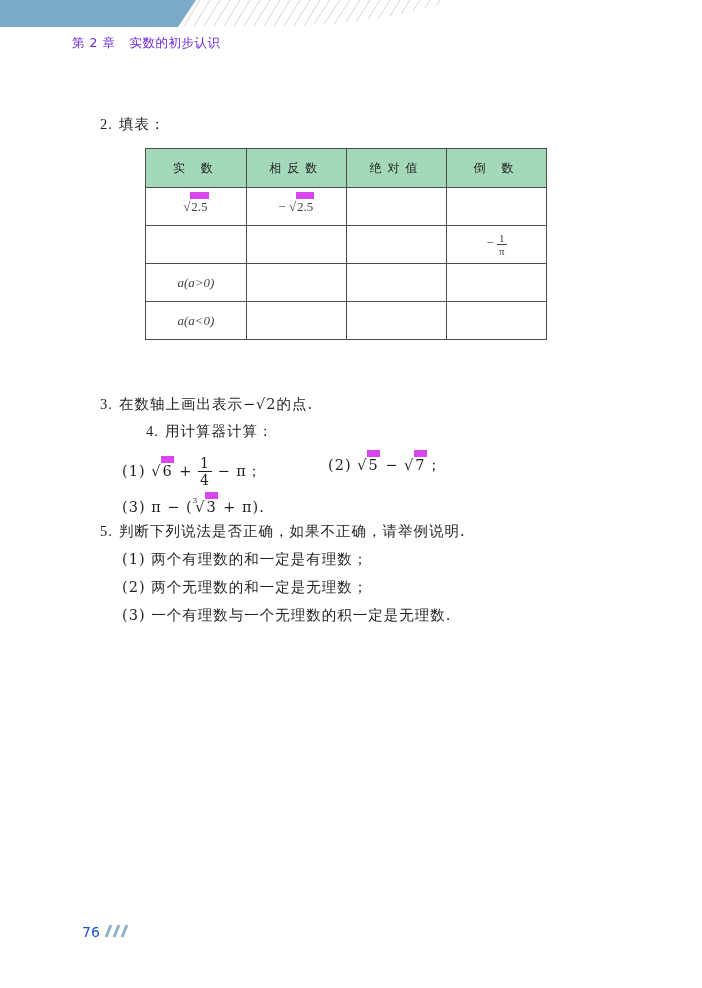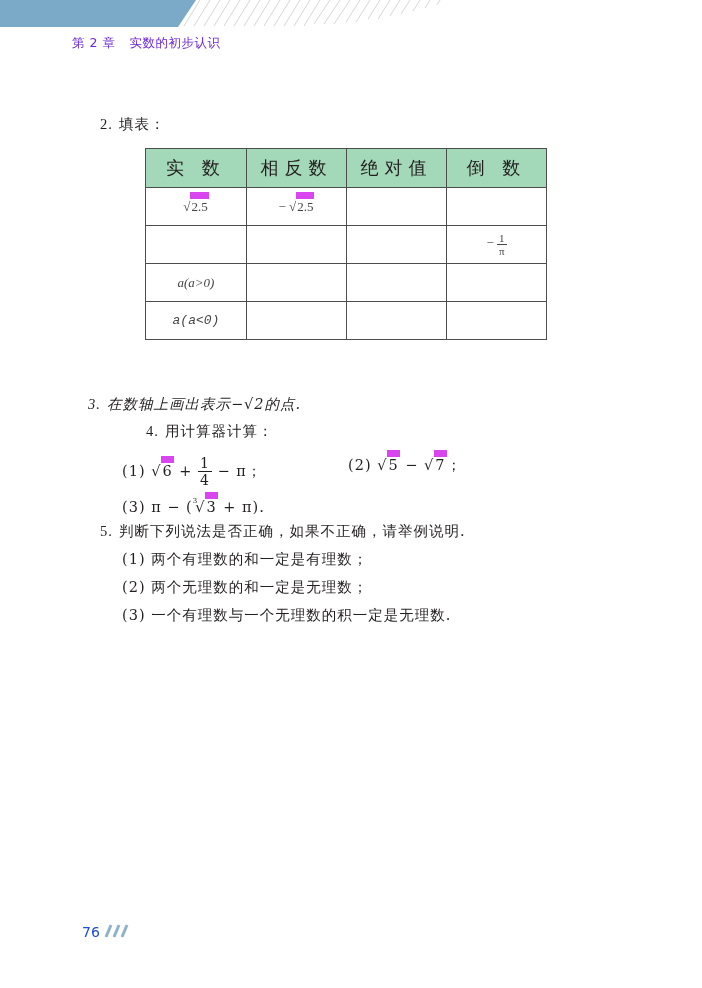--- a/index.html
+++ b/index.html
@@ -5,21 +5,21 @@
   html, body { margin:0; padding:0; }
   body { width:702px; height:988px; background:#ffffff; position:relative; overflow:hidden;
          font-family:"DejaVu Serif", serif; color:#231f20; }
   .topbar { position:absolute; left:0; top:0; width:702px; height:27px; }
   .chapter { position:absolute; left:72px; top:35px; font-family:"DejaVu Sans", sans-serif; font-size:12.5px; color:#6d28d9; letter-spacing:0.5px; }
   .chapter span { margin-right:14px; }
   .line { position:absolute; font-size:14.5px; letter-spacing:1px; white-space:nowrap; line-height:20px; }
   .num { font-family:"Liberation Serif", serif; margin-right:6px; }
   table.fill { position:absolute; left:145px; top:148px; border-collapse:collapse; width:402px; }
   table.fill th, table.fill td { border:1.2px solid #4d4d4d; width:100px; text-align:center; }
-  table.fill th { background:#a3d8b8; height:36px; font-family:"DejaVu Sans", sans-serif; font-weight:normal; font-size:18px; letter-spacing:6px; }
+  table.fill th { background:#a3d8b8; height:36px; font-family:"DejaVu Sans", sans-serif; font-weight:normal; font-size:12px; letter-spacing:6px; }
   table.fill td { height:35px; font-family:"Liberation Serif", serif; font-size:13px; color:#444; }
   .sqrt { display:inline-block; }
   .rad { border-top:7px solid #d946ef; padding:0 1px; }
   .frac { display:inline-flex; flex-direction:column; vertical-align:middle; text-align:center; font-size:11px; line-height:12px; }
   .frac .n { border-bottom:1px solid #444; padding:0 2px; }
   .frac.big { font-size:14px; line-height:16px; }
   .frac.big .n { border-bottom:1px solid #231f20; }
   .idx { font-size:7px; vertical-align:top; margin-right:-3px; position:relative; top:-3px; }
   .pn { position:absolute; left:82px; top:924px; font-family:"DejaVu Sans", sans-serif; font-size:14px; color:#1d4ed8; }
 </style>
@@ -90,43 +90,43 @@
             <span>π</span>
           </span></td>
     </tr>
     <tr>
       <td style="font-style:italic;">a(a&gt;0)</td>
       <td></td>
       <td></td>
       <td></td>
     </tr>
     <tr>
-      <td style="font-style:italic;font-family:Liberation Mono, monospace;">a(a&lt;0)</td>
+      <td style="font-style:italic;">a(a&lt;0)</td>
       <td></td>
       <td></td>
       <td></td>
     </tr>
   </tbody>
 </table>
 
-<div class="line" style="left:88px; top:394px;font-style:italic;">
+<div class="line" style="left:100px; top:394px;">
   <span class="num">3.</span><span>在数轴上画出表示−√2的点.</span>
 </div>
 
 <div class="line" style="left:100px; top:421px;margin-left:46px;">
   <span class="num">4.</span><span>用计算器计算：</span>
 </div>
 <div class="line" style="left:122px; top:455px;">
   <span>(1)</span>
   <span class="sqrt">√<span class="rad">6</span></span> + <span class="frac big">
       <span class="n">1</span>
       <span>4</span>
     </span> − π；
 </div>
-<div class="line" style="left:328px; top:455px;margin-left:20px;">
+<div class="line" style="left:328px; top:455px;">
   <span>(2)</span>
   <span class="sqrt">√<span class="rad">5</span></span> − <span class="sqrt">√<span class="rad">7</span></span>；
 </div>
 <div class="line" style="left:122px; top:494px;">
   <span>(3)</span>
   π − (<span class="idx">3</span>√<span class="rad">3</span> + π).
 </div>
 
 <div class="line" style="left:100px; top:521px;">
   <span class="num">5.</span><span>判断下列说法是否正确，如果不正确，请举例说明.</span>

